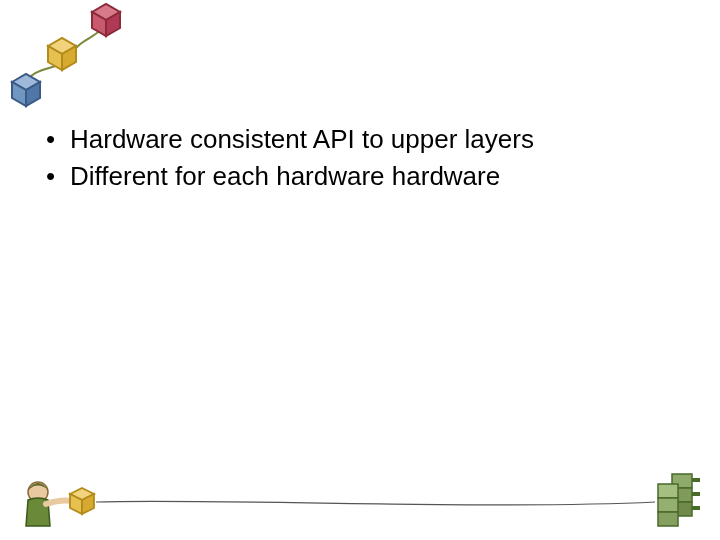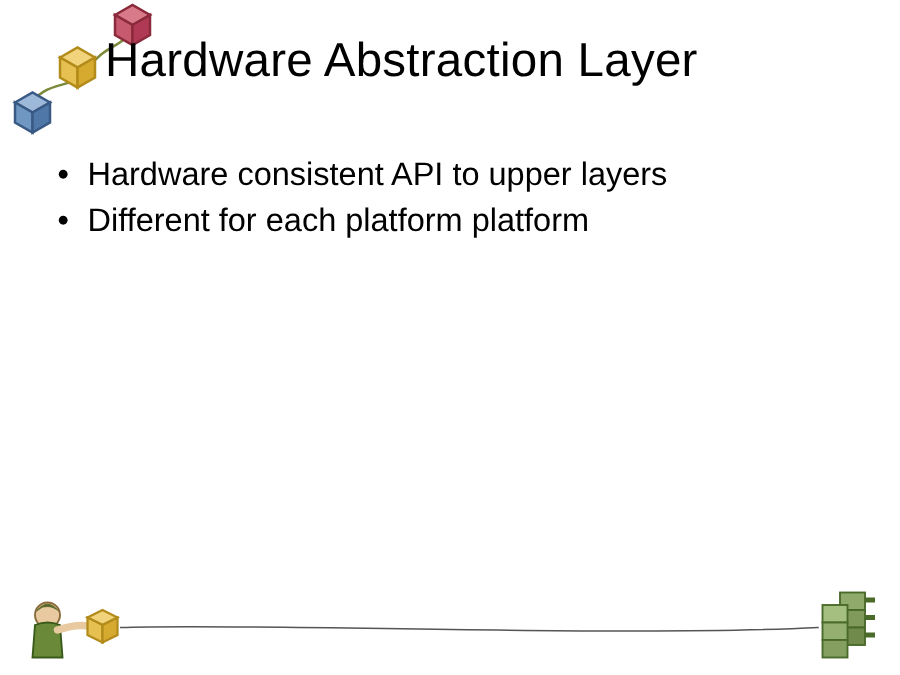--- a/index.html
+++ b/index.html
@@ -90,30 +90,29 @@
       <polygon points="14,18 28,10 28,26 14,34" fill="#d6a92f" stroke="#b28b1a" stroke-width="2"></polygon>
     </g>
 
     <g transform="translate(92,2)">
       <polygon points="0,10 14,2 28,10 14,18" fill="#d97a8a" stroke="#8a2a3a" stroke-width="2"></polygon>
       <polygon points="0,10 0,26 14,34 14,18" fill="#c85a70" stroke="#8a2a3a" stroke-width="2"></polygon>
       <polygon points="14,18 28,10 28,26 14,34" fill="#b03a55" stroke="#8a2a3a" stroke-width="2"></polygon>
     </g>
   </svg>
 
-  <div class="title">Hardware Abstraction Layer</div>
 
   <div class="bullets">
     <div class="bullet-row">
       <div class="bullet-dot">•</div>
       <div class="bullet-text">Hardware consistent API to upper layers</div>
     </div>
     <div class="bullet-row">
       <div class="bullet-dot">•</div>
-      <div class="bullet-text">Different for each platform platform</div>
+      <div class="bullet-text">Different for each hardware hardware</div>
     </div>
   </div>
 
   <svg class="deco-bottom" viewBox="0 0 720 100">
 
     <path d="M96 62 C 200 58, 500 70, 655 62" stroke="#555" stroke-width="1.2" fill="none"></path>
 
     <g transform="translate(20,38)">
 
       <circle cx="18" cy="14" r="10" fill="#e8c9a0" stroke="#8a6a3a" stroke-width="1.5"></circle>

